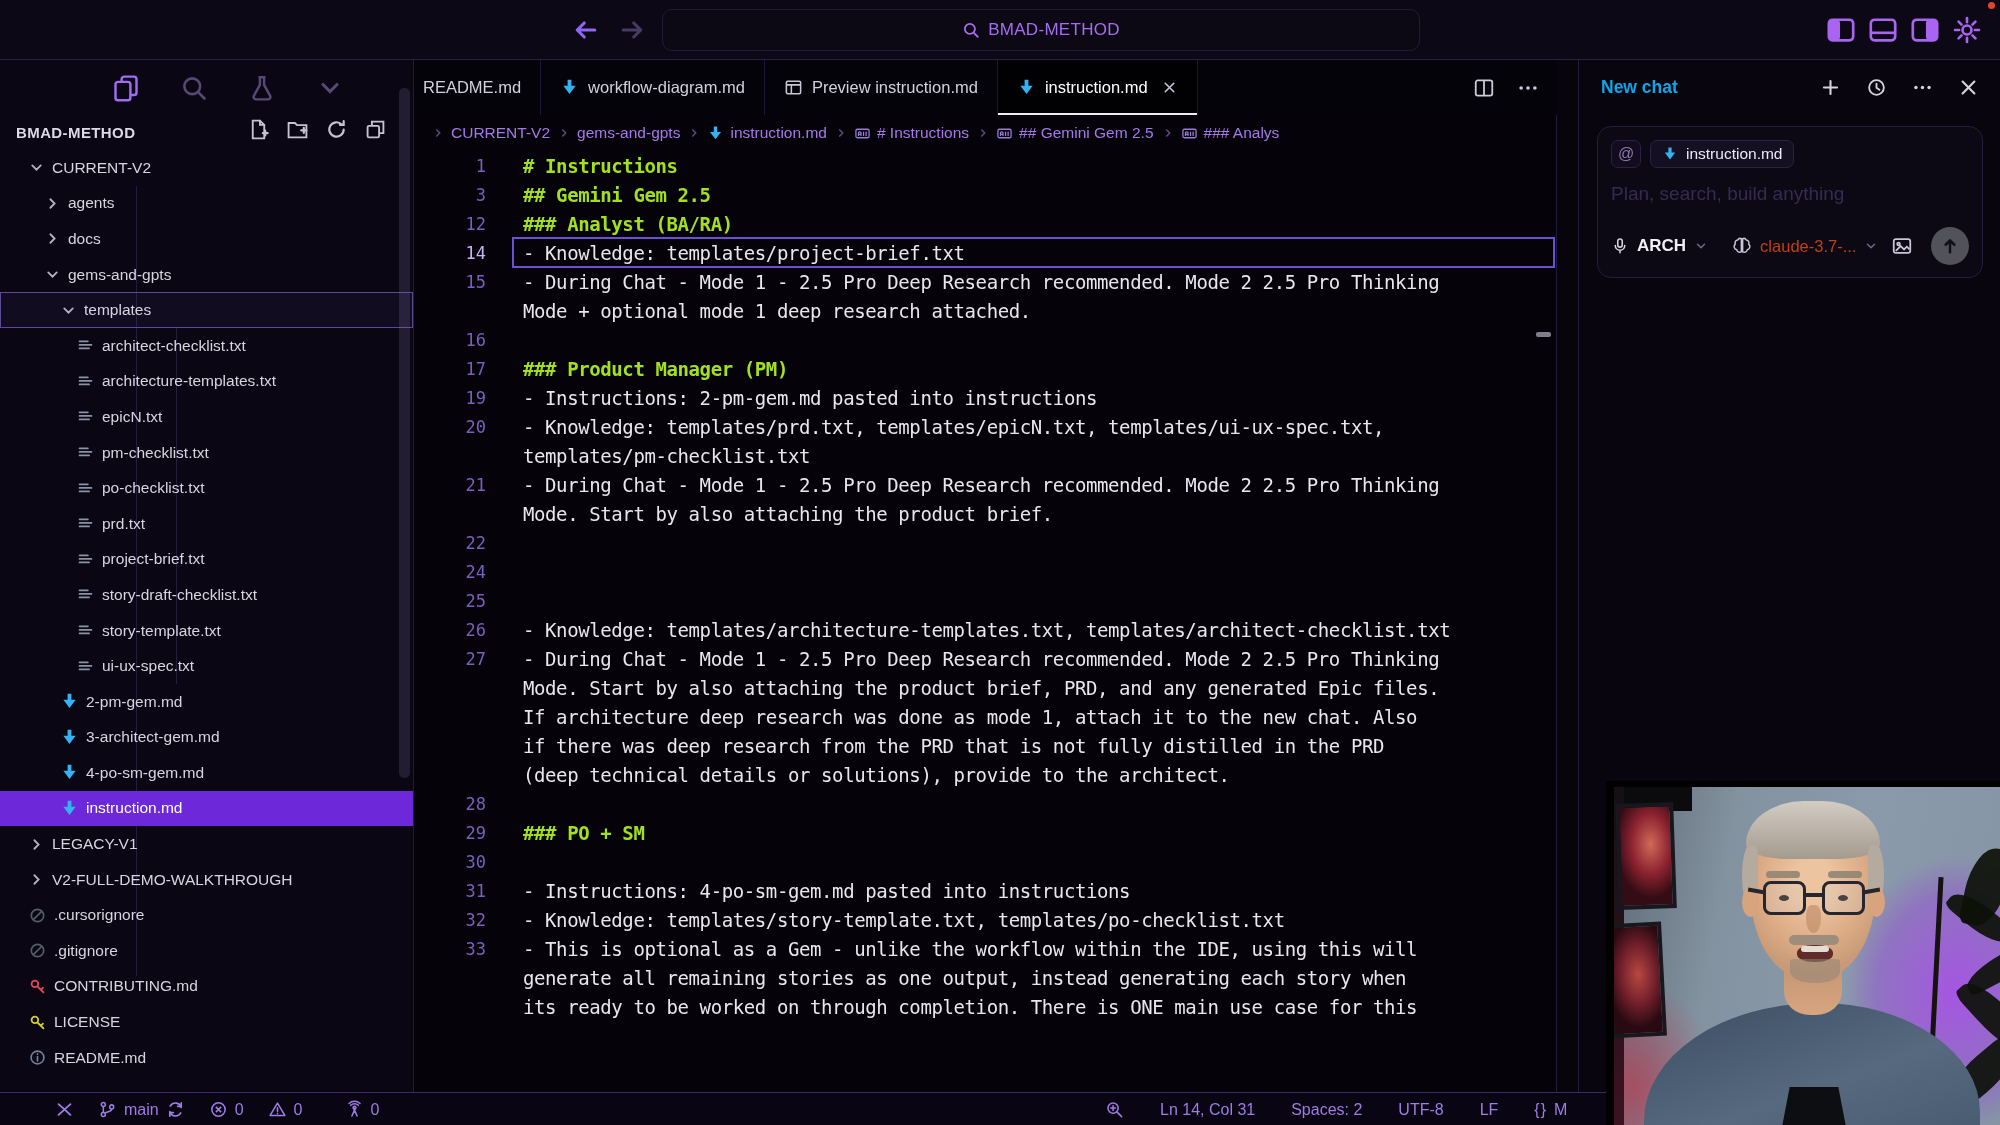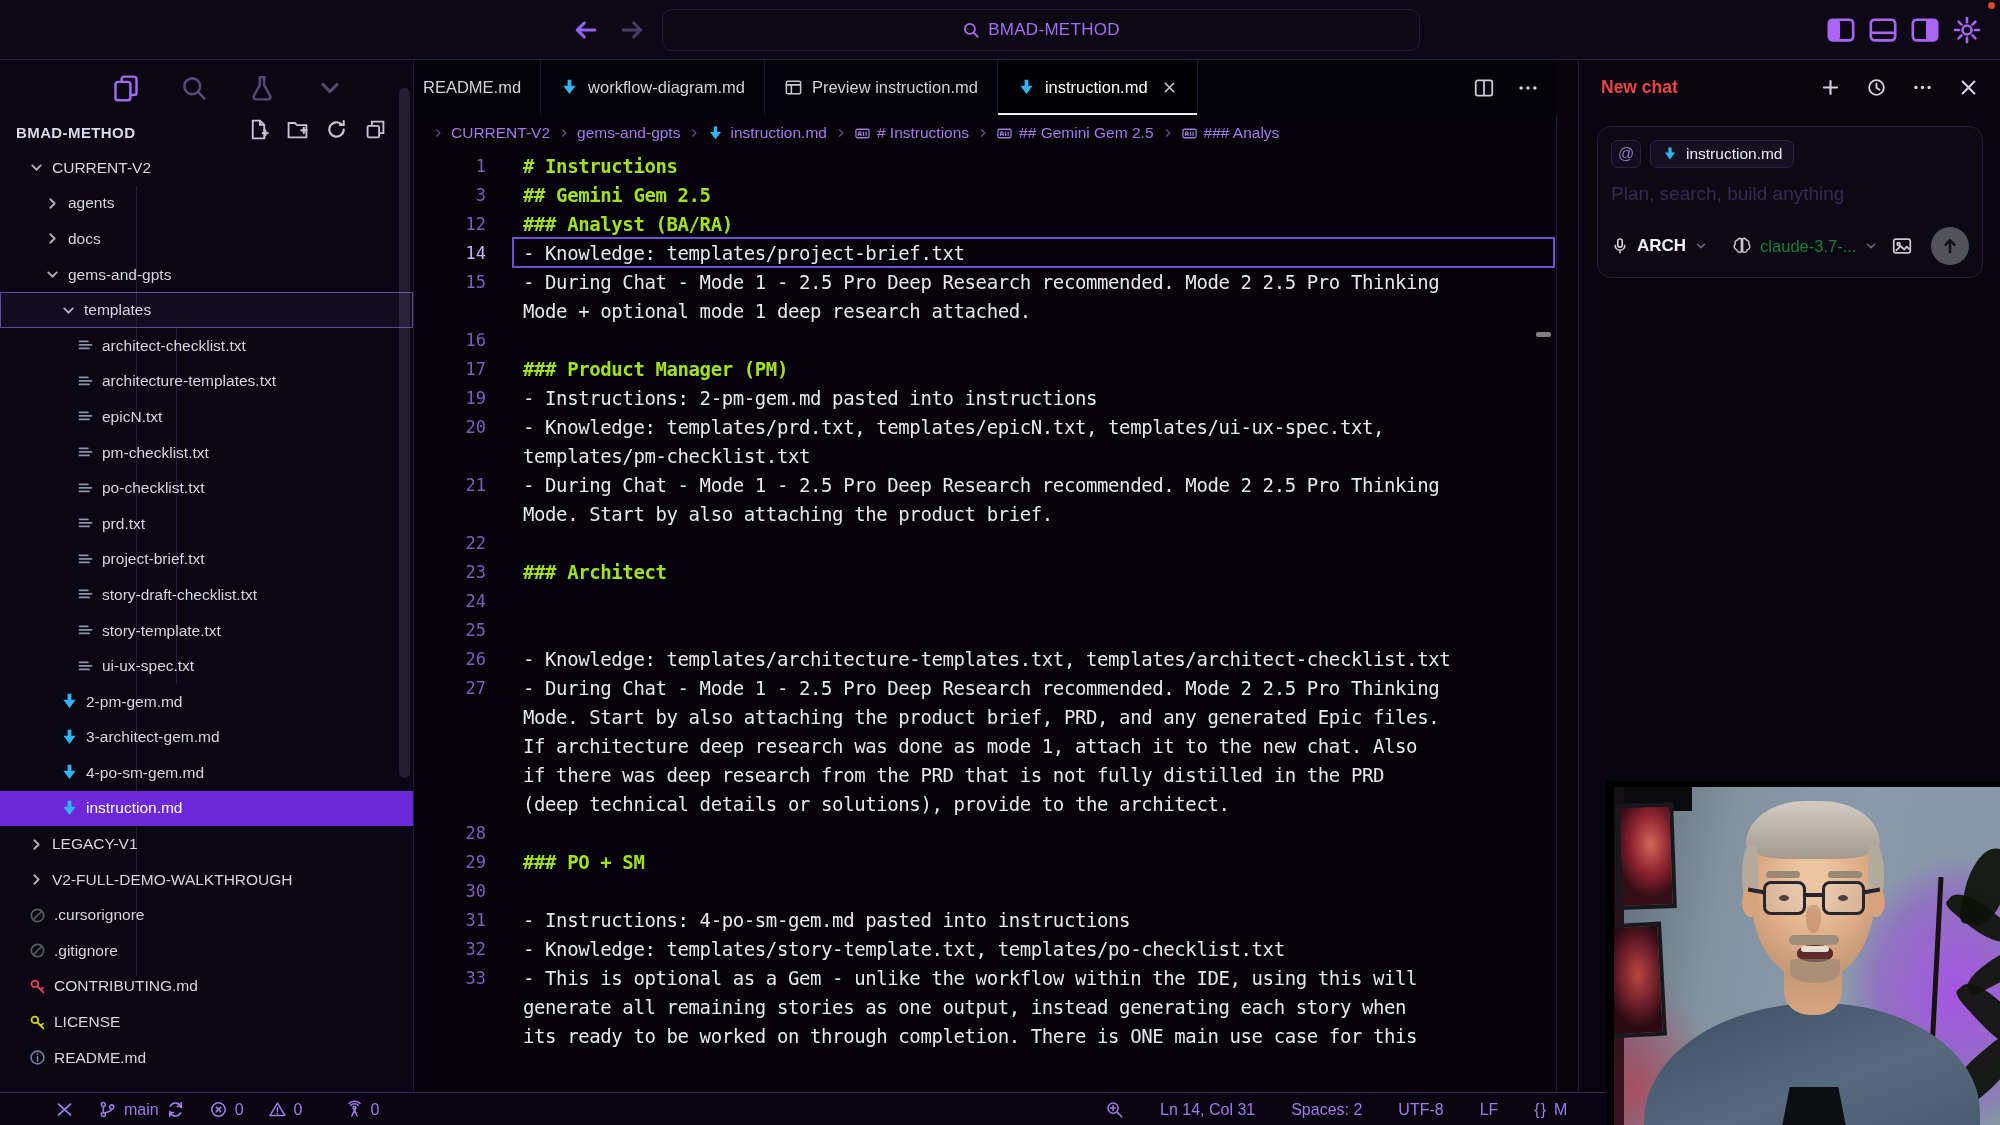--- a/index.html
+++ b/index.html
@@ -87,41 +87,41 @@
   .cline.cur::after { content:""; position:absolute; left:98px; right:2px; top:-1px;
     bottom:-1px; border:2px solid #6b4fd4; }
   #ruler-dash { position:absolute; right:5px; top:272px; width:15px; height:5px;
     background:#97939f; border-radius:2px; opacity:.85; }
 
   
   #chat { position:absolute; left:1578px; top:60px; width:422px; height:1032px;
     background:#08050e; border-left:1px solid #241c3c; }
   #chathead { position:absolute; left:0; top:0; width:422px; height:55px;
     display:flex; align-items:center; padding:0 22px; }
-  #chathead .t { color:#ef4444; font-weight:bold; font-size:17.5px; }
+  #chathead .t { color:#0ea5e9; font-weight:bold; font-size:17.5px; }
   #chathead .icons { margin-left:auto; display:flex; gap:25px; color:#d6d2e0; }
   #chathead .ic { width:21px; height:21px; }
   #chatcard { position:absolute; left:18px; top:66px; width:386px; height:152px;
     background:#0c0814; border:1px solid #251d3b; border-radius:14px; padding:13px 13px; }
   #chiprow { display:flex; align-items:center; gap:9px; }
   #atchip { width:30px; height:28px; border:1px solid #2a2244; background:#120c1e;
     border-radius:7px; display:flex; align-items:center; justify-content:center;
     color:#8b7ab0; font-size:16px; }
   #filechip { display:flex; align-items:center; gap:8px; padding:4px 11px;
     background:#150f22; border:1px solid #2a2244; border-radius:7px;
     color:#eceaf2; font-size:15.5px; }
   #filechip .fic { width:16px; height:16px; color:#33b3f2; }
   #chatph { margin-top:15px; color:#352b52; font-size:19px; }
   #chatctl { position:absolute; left:13px; right:13px; bottom:12px;
     display:flex; align-items:center; gap:8px; }
   #chatctl .mic { width:18px; height:18px; color:#d6d2e0; }
   #chatctl .mode { color:#f0eef6; font-weight:bold; font-size:17px; }
   #chatctl .cv { width:14px; height:14px; color:#6f6790; }
   #chatctl .brain { width:20px; height:20px; color:#c9c5d6; margin-left:16px; }
-  #chatctl .model { color:#15803d; font-size:16.5px; }
+  #chatctl .model { color:#c2410c; font-size:16.5px; }
   #chatctl .imgb { width:22px; height:22px; color:#c9c5d6; margin-left:auto; }
   #sendbtn { width:38px; height:38px; border-radius:50%; background:#52525b;
     display:flex; align-items:center; justify-content:center; color:#101016; margin-left:10px; }
   #sendbtn .ic { width:20px; height:20px; }
 
   
   #statusbar { position:absolute; left:0; top:1092px; width:2000px; height:33px;
     background:#090512; border-top:1px solid #392a61; color:#9f7ce6; font-size:16px; }
   #sbleft { position:absolute; left:55px; top:0; height:33px; display:flex;
     align-items:center; gap:24px; }
@@ -732,24 +732,20 @@
         <span class="txt">- During Chat - Mode 1 - 2.5 Pro Deep Research recommended. Mode 2 2.5 Pro Thinking</span>
       </div>
       <div class="cline">
         <span class="num"></span>
         <span class="txt">Mode. Start by also attaching the product brief.</span>
       </div>
       <div class="cline">
         <span class="num">22</span>
         <span class="txt"></span>
       </div>
-      <div class="cline h">
-        <span class="num">23</span>
-        <span class="txt">### Architect</span>
-      </div>
       <div class="cline">
         <span class="num">24</span>
         <span class="txt"></span>
       </div>
       <div class="cline">
         <span class="num">25</span>
       </div>
       <div class="cline">
         <span class="num">26</span>
         <span class="txt">- Knowledge: templates/architecture-templates.txt, templates/architect-checklist.txt</span>

